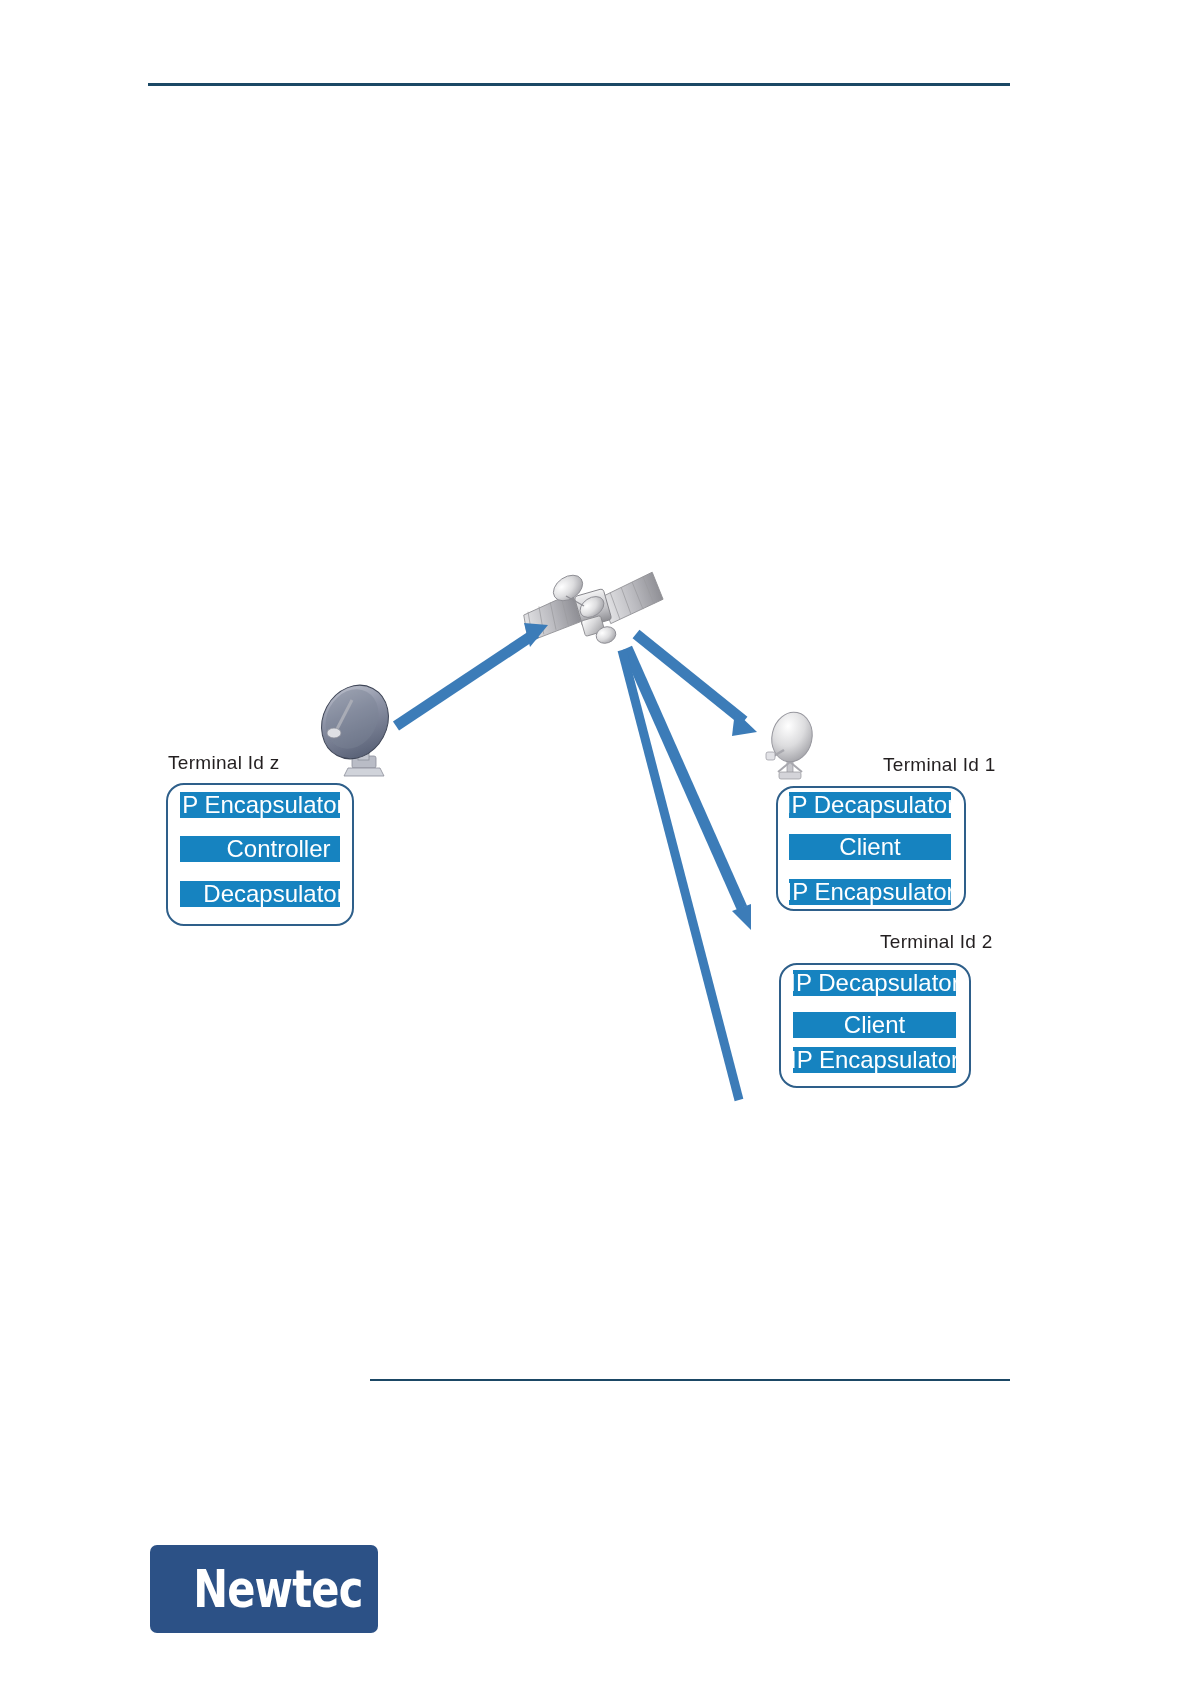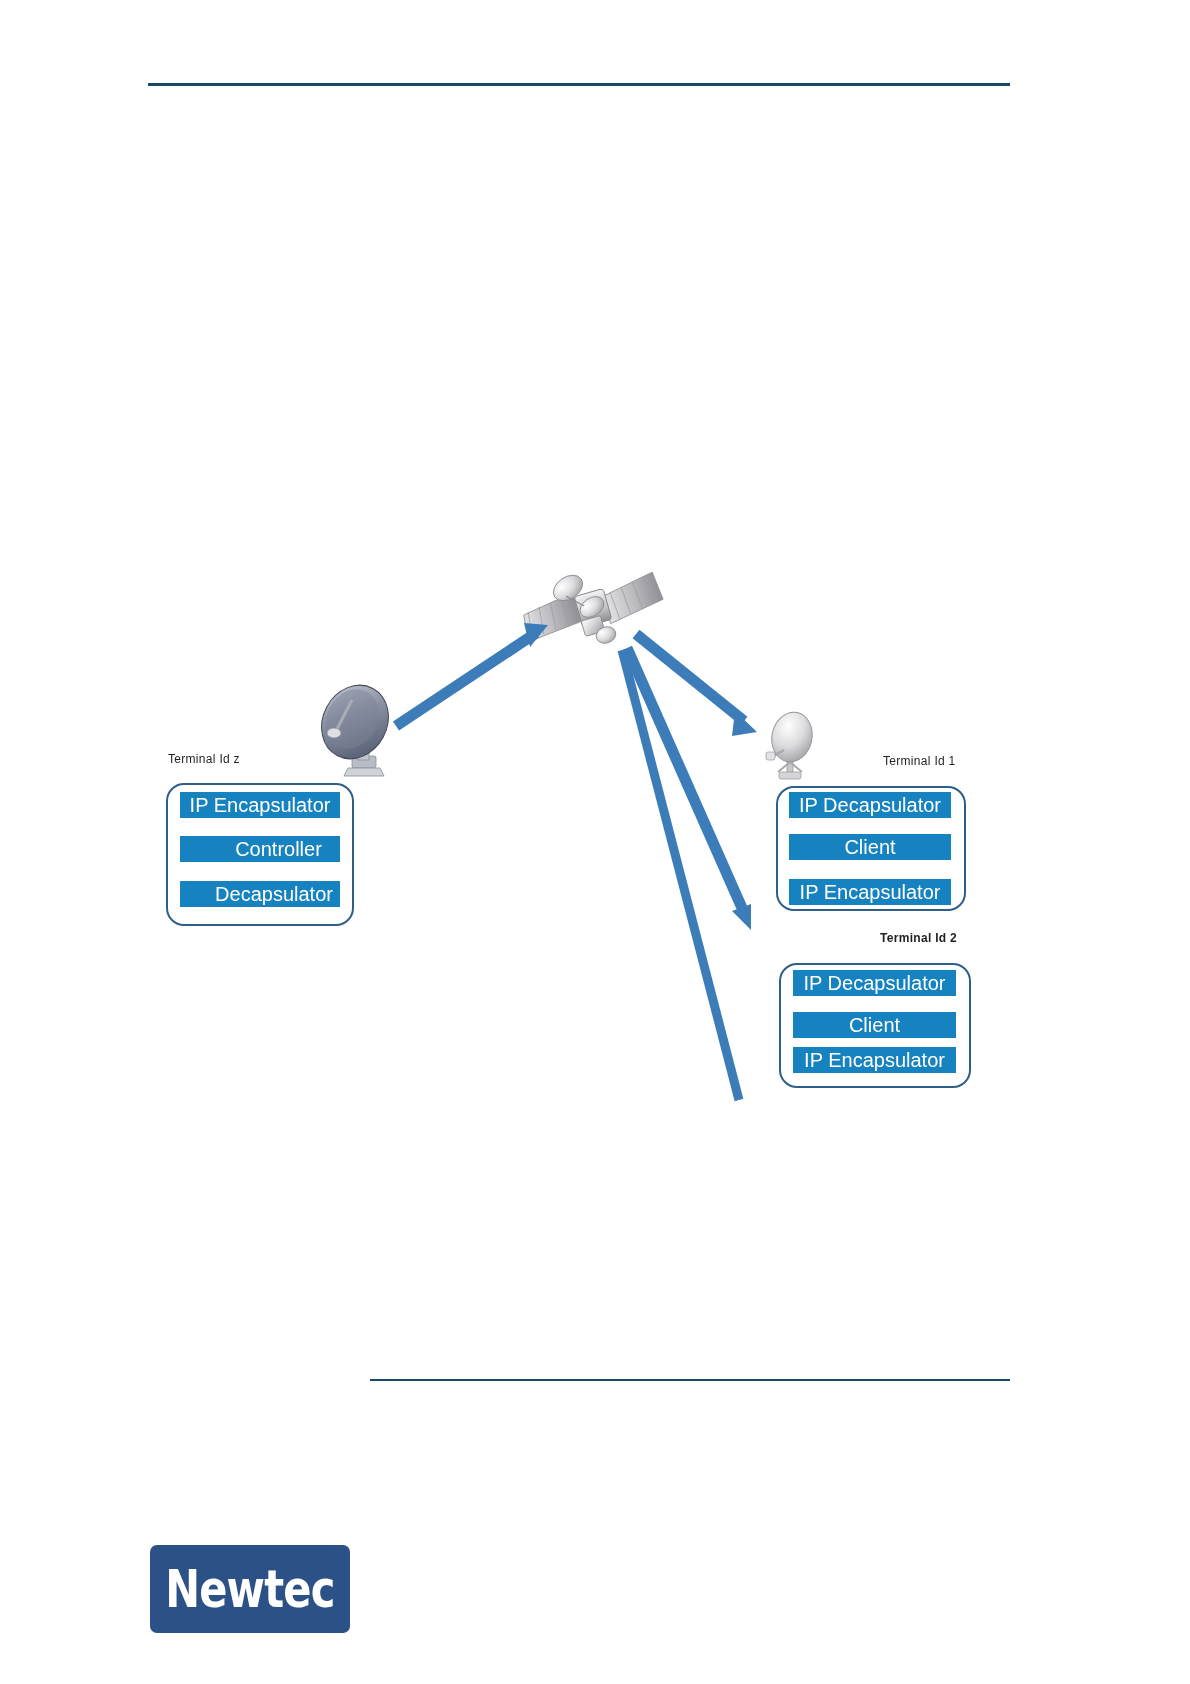--- a/index.html
+++ b/index.html
@@ -48,53 +48,54 @@
   .terminal-group {
     position: absolute;
     box-sizing: border-box;
     border: 2.5px solid #2e5f8a;
     border-radius: 18px;
     background: #ffffff;
   }
   .terminal-caption {
     position: absolute;
     font-family: "Liberation Sans", sans-serif;
-    font-size: 12px;
+    font-size: 19px;
     color: #231f20;
     white-space: nowrap;
     letter-spacing: 0.3px;
   }
 
   
   .component-bar {
     position: absolute;
     background: #1683c0;
     color: #ffffff;
     font-family: "Liberation Sans", sans-serif;
-    font-size: 20px;
+    font-size: 24px;
     line-height: 1;
     display: flex;
     align-items: center;
     justify-content: center;
     white-space: nowrap;
     box-sizing: border-box;
   }
 
   
   .newtec-logo {
     position: absolute;
     left: 150px;
     top: 1545px;
     width: 200px;
     height: 88px;
     background: #2c5186;
     border-radius: 7px;
     display: flex;
     align-items: center;
     justify-content: center;
+    padding-left: 28px;
   }
   .newtec-logo .wordmark {
     color: #ffffff;
     font-family: "DejaVu Sans", sans-serif;
     font-weight: bold;
     font-size: 52px;
     letter-spacing: -1px;
     transform: scaleX(0.80);
     transform-origin: center;
     line-height: 1;
@@ -239,21 +240,21 @@
 <div class="terminal-caption" style="left:883px; top:754px;">Terminal Id 1</div>
 
 <div class="terminal-group" style="left:776px; top:786px; width:190px; height:125px;"></div>
 
 <div class="component-bar" style="left:789px; top:792px; width:162px; height:26px;">IP Decapsulator</div>
 
 <div class="component-bar" style="left:789px; top:834px; width:162px; height:26px;">Client</div>
 
 <div class="component-bar" style="left:789px; top:879px; width:162px; height:26px;">IP Encapsulator</div>
 
-<div class="terminal-caption" style="left:880px; top:931px;font-weight:bold;">Terminal Id 2</div>
+<div class="terminal-caption" style="left:880px; top:931px;">Terminal Id 2</div>
 
 <div class="terminal-group" style="left:779px; top:963px; width:192px; height:125px;"></div>
 
 <div class="component-bar" style="left:793px; top:970px; width:163px; height:26px;">IP Decapsulator</div>
 
 <div class="component-bar" style="left:793px; top:1012px; width:163px; height:26px;">Client</div>
 
 <div class="component-bar" style="left:793px; top:1047px; width:163px; height:26px;">IP Encapsulator</div>
 
 <div class="newtec-logo">

